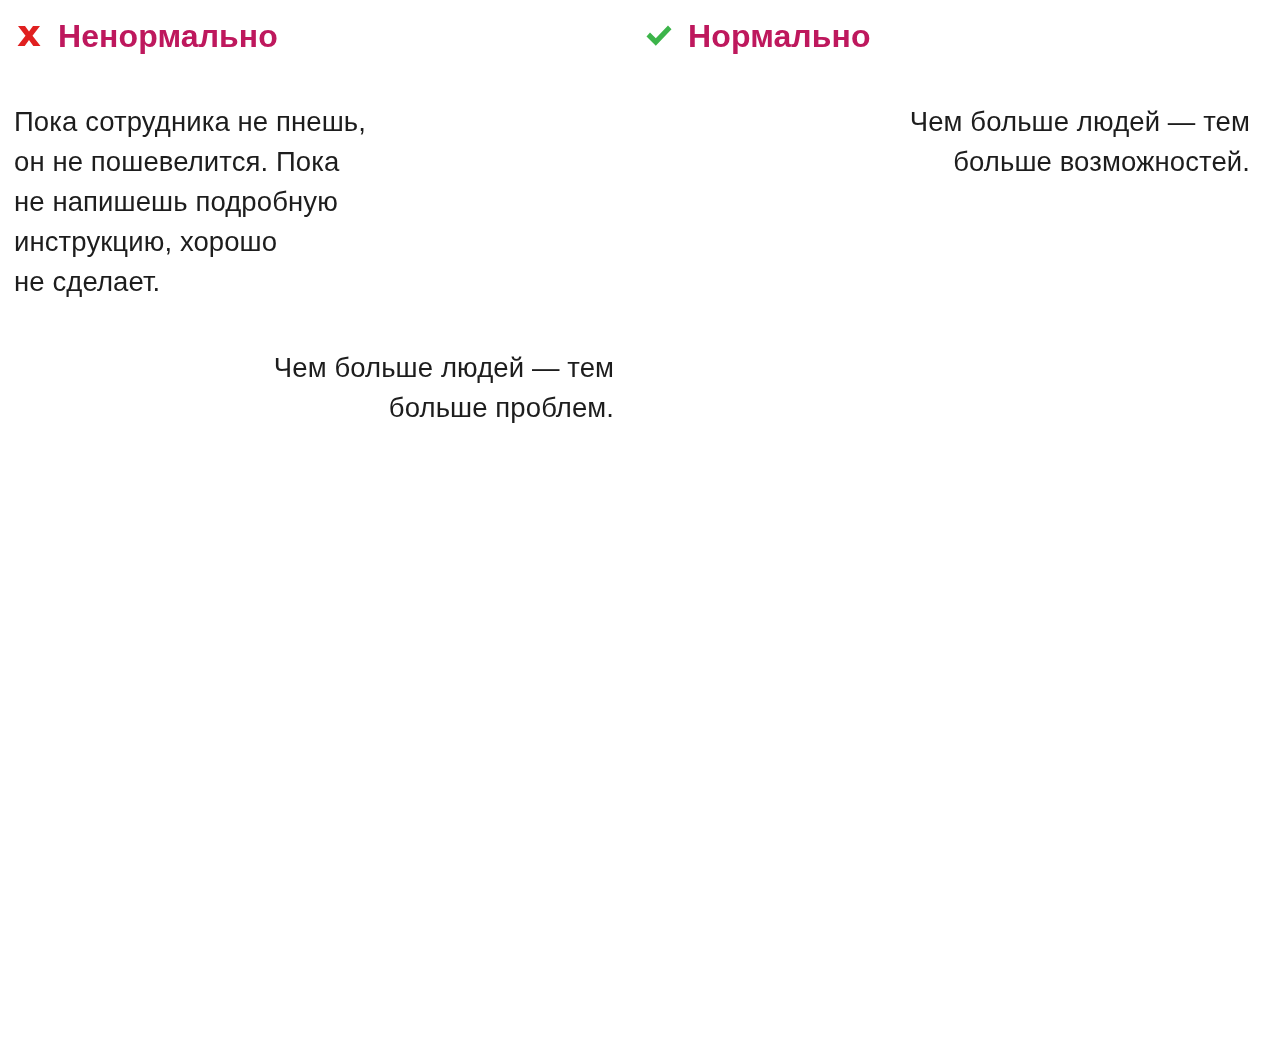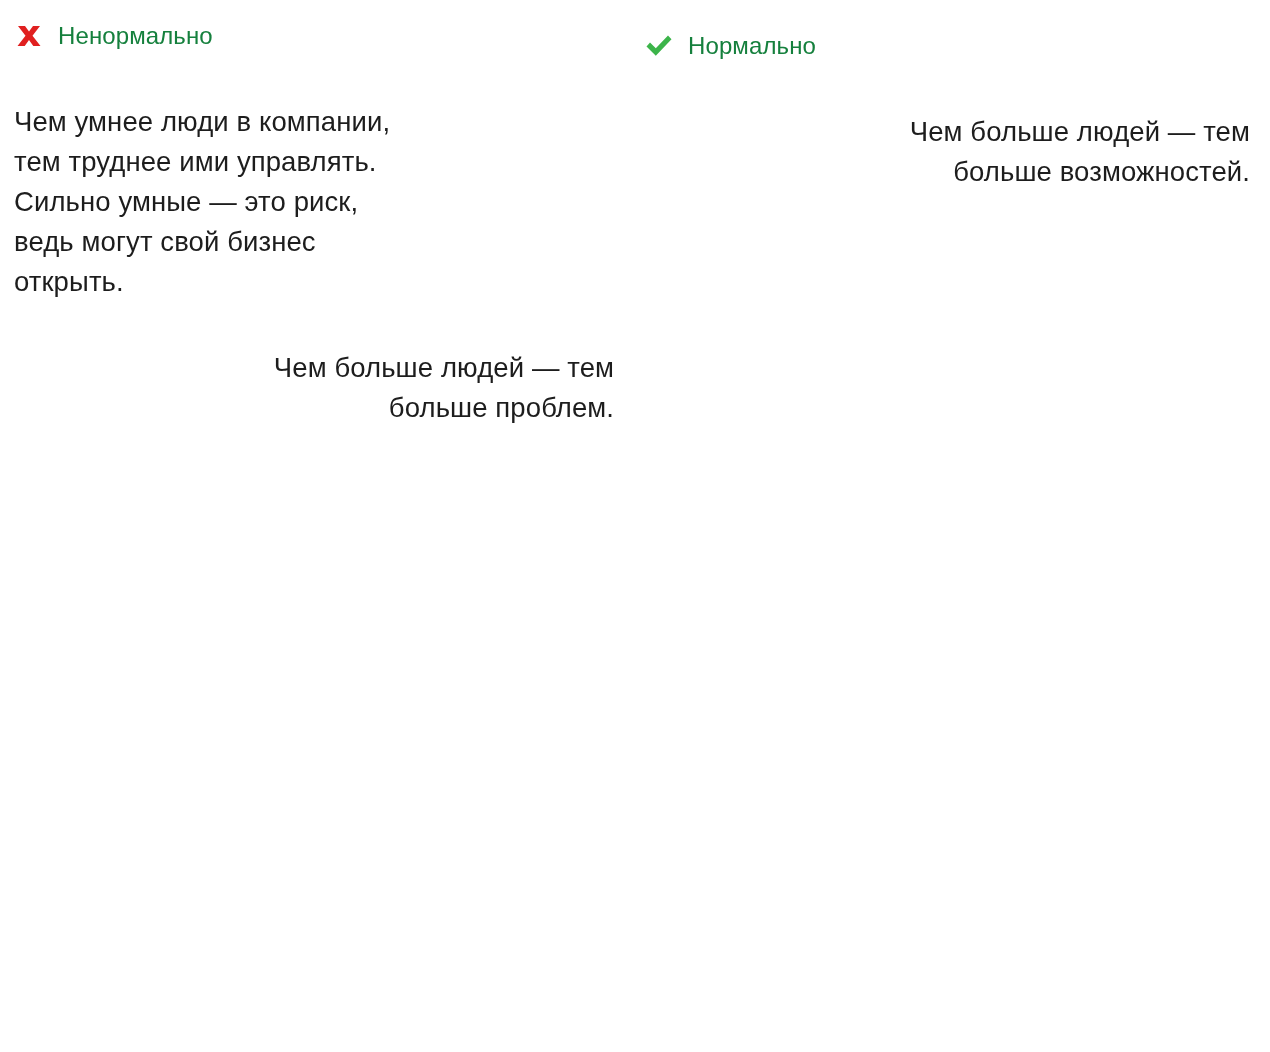--- a/index.html
+++ b/index.html
@@ -25,40 +25,39 @@
   }
   .column {
     box-sizing: border-box;
   }
   .column-left {
     width: 640px;
     padding-right: 30px;
   }
   .column-right {
     width: 616px;
-    margin-top: 10px;
   }
   .col-header {
     display: flex;
     align-items: center;
     gap: 14px;
     height: 48px;
     margin-bottom: 42px;
   }
   .col-header .mark {
     width: 30px;
     height: 30px;
     flex: 0 0 30px;
     display: block;
   }
   .col-title {
-    font-size: 24px;
-    font-weight: normal;
+    font-size: 32px;
+    font-weight: bold;
     letter-spacing: 0.1px;
-    color: #15803d;
+    color: #be185d;
     line-height: 1;
   }
   .para {
     font-size: 27.5px;
     line-height: 40px;
     color: #1d1d1d;
     margin: 0 0 44px 0;
     white-space: pre-line;
     letter-spacing: 0.1px;
   }
@@ -74,25 +73,25 @@
 
 <div class="page">
 
   <div class="column column-left">
     <div class="col-header">
       <svg class="mark" viewBox="0 0 30 30" aria-hidden="true">
         <path d="M4 5 L11 5 L15 10.5 L19 5 L26 5 L18.5 14.8 L26.5 25 L19.3 25 L15 19 L10.7 25 L3.5 25 L11.5 14.8 Z" fill="#e02020"></path>
       </svg>
       <div class="col-title">Ненормально</div>
     </div>
-    <p class="para">Чем умнее люди в компании,
-тем труднее ими управлять.
-Сильно умные — это риск,
-ведь могут свой бизнес
-открыть.</p>
+    <p class="para">Пока сотрудника не пнешь,
+он не пошевелится. Пока
+не напишешь подробную
+инструкцию, хорошо
+не сделает.</p>
     <p class="para">Чем больше людей — тем
 больше проблем.</p>
   </div>
 
   <div class="column column-right">
     <div class="col-header">
       <svg class="mark" viewBox="0 0 30 30" aria-hidden="true">
         <path d="M2.5 15.5 L6 11.5 L11.8 17.2 L24 4.5 L27.5 8.2 L11.8 24.8 Z" fill="#3cb44a"></path>
       </svg>
       <div class="col-title">Нормально</div>

